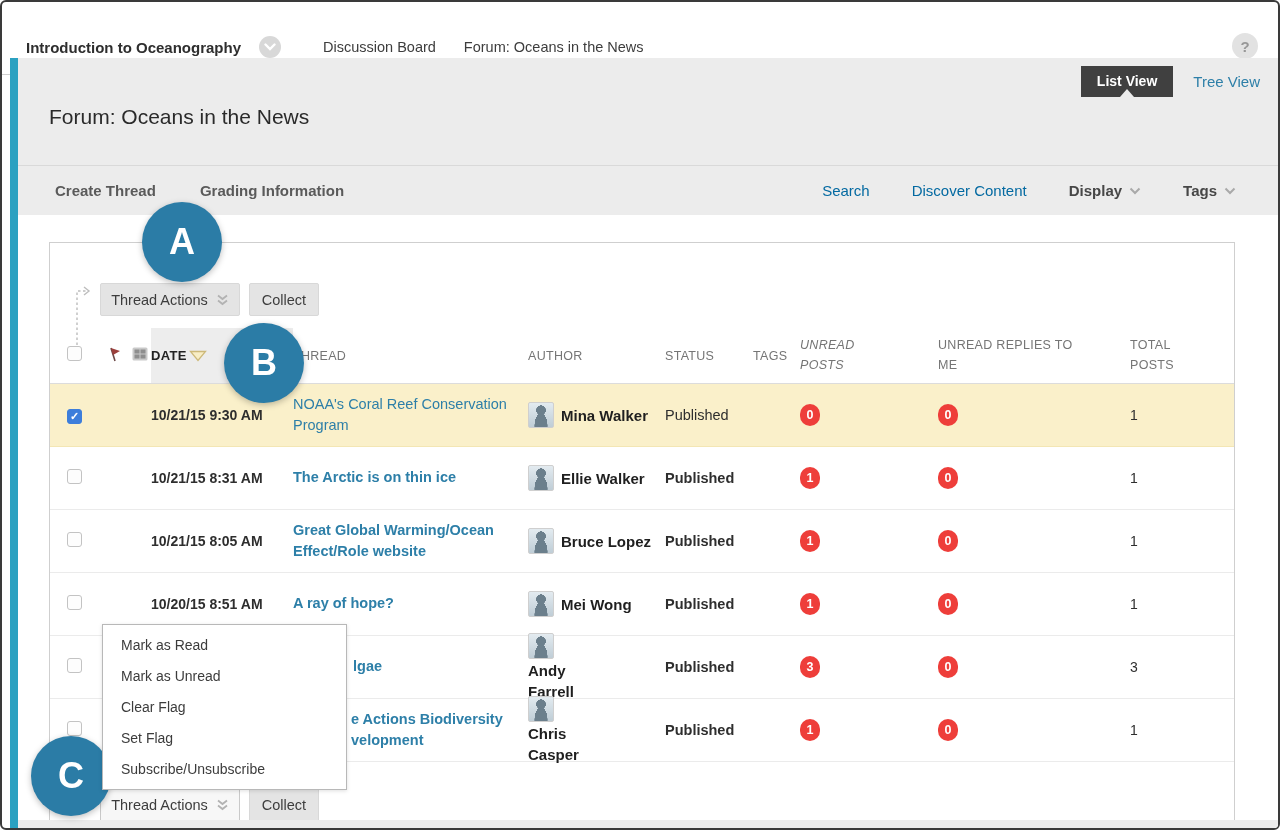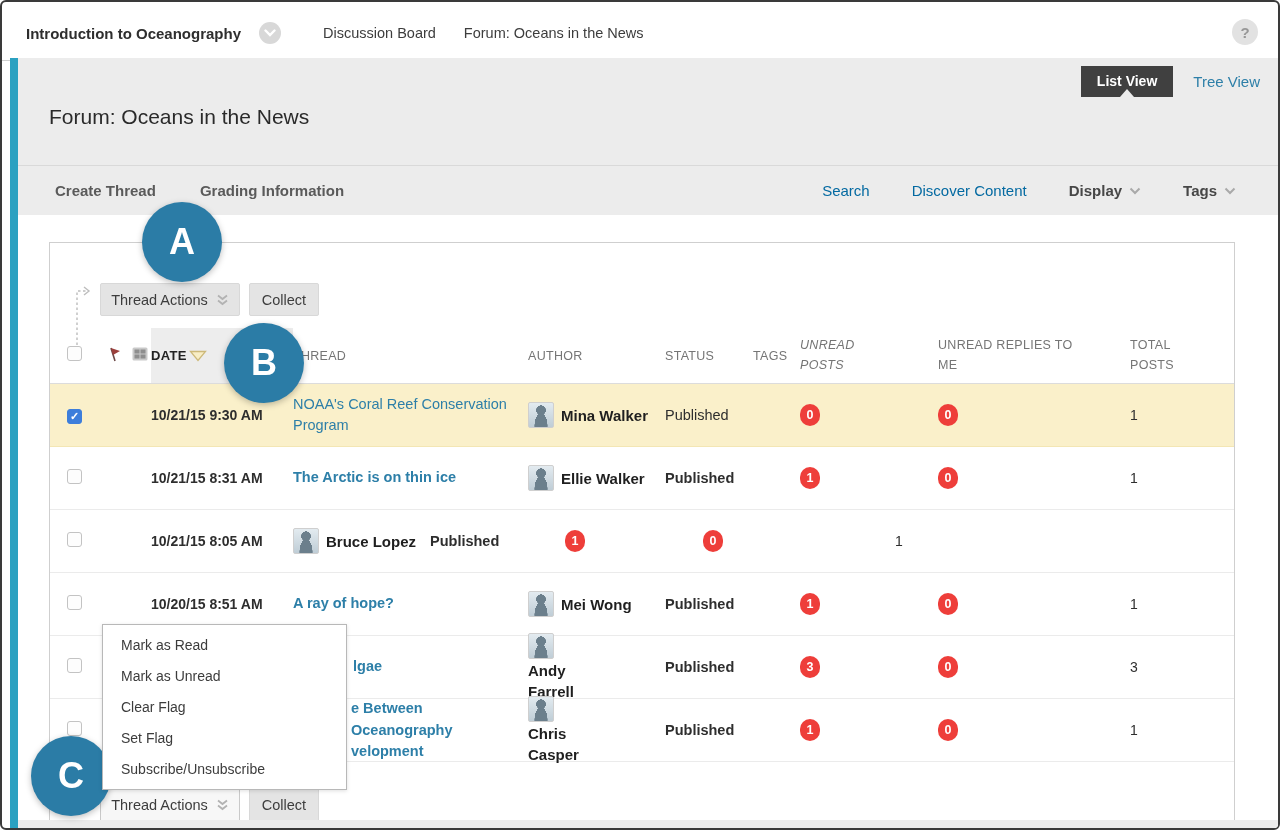--- a/index.html
+++ b/index.html
@@ -10,21 +10,21 @@
     background:#fff;
   }
   .frame {
     position:relative; width:1280px; height:830px;
     border:2px solid #3a3a3a; border-radius:6px;
     overflow:hidden; background:#fff;
   }
 
   
   .topbar {
-    position:absolute; left:0; top:4px; right:0; height:55px;
+    position:absolute; left:0; top:18px; right:0; height:55px;
     background:#fff; border-bottom:1px solid #cfcfcf;
     display:flex; align-items:center;
   }
   .course-title { font-size:15px; font-weight:bold; color:#2e2e2e; margin-left:24px; }
   .chev-circle {
     width:22px; height:22px; border-radius:50%; background:#d8d8d8;
     display:inline-flex; align-items:center; justify-content:center;
     margin-left:18px; cursor:pointer;
   }
   .crumb { font-size:14.5px; color:#3d3d3d; }
@@ -326,20 +326,23 @@
           <div class="c-unread"><span class="badge">1</span></div>
           <div class="c-replies"><span class="badge">0</span></div>
           <div class="c-total"><span class="total-txt">1</span></div>
         </div>
 
         <div class="trow">
           <div class="c-check"><span class="checkbox"></span></div>
           <div class="c-flag"></div>
             <div class="c-grid"></div>
           <div class="c-date"><span class="date-txt">10/21/15 8:05 AM</span></div>
+          <div class="c-thread">
+              <a class="tlink unread">Great Global Warming/Ocean Effect/Role website</a>
+            </div>
           <div class="c-author">
               <div class="author-wrap">
                 <span class="avatar"></span>
                 <span class="aname">Bruce Lopez</span>
               </div>
             </div>
           <div class="c-status"><span class="status-txt bold">Published</span></div>
           <div class="c-tags"></div>
           <div class="c-unread"><span class="badge">1</span></div>
           <div class="c-replies"><span class="badge">0</span></div>
@@ -388,21 +391,21 @@
           <div class="c-total"><span class="total-txt">3</span></div>
         </div>
 
         <div class="trow">
           <div class="c-check"><span class="checkbox"></span></div>
           <div class="c-flag"></div>
             <div class="c-grid"></div>
           <div class="c-date"><span class="date-txt"></span></div>
           <div class="c-thread pad-hidden2">
             <a class="tlink unread">
-              <span style="display:block;">e Between Oceanography</span>
+              <span style="display:block;">e Actions Biodiversity</span>
               <span style="display:block;">velopment</span>
             </a>
           </div>
           <div class="c-author">
               <div class="author-wrap narrow">
                 <span class="avatar"></span>
                 <span class="aname">Chris Casper</span>
               </div>
             </div>
           <div class="c-status"><span class="status-txt bold">Published</span></div>

